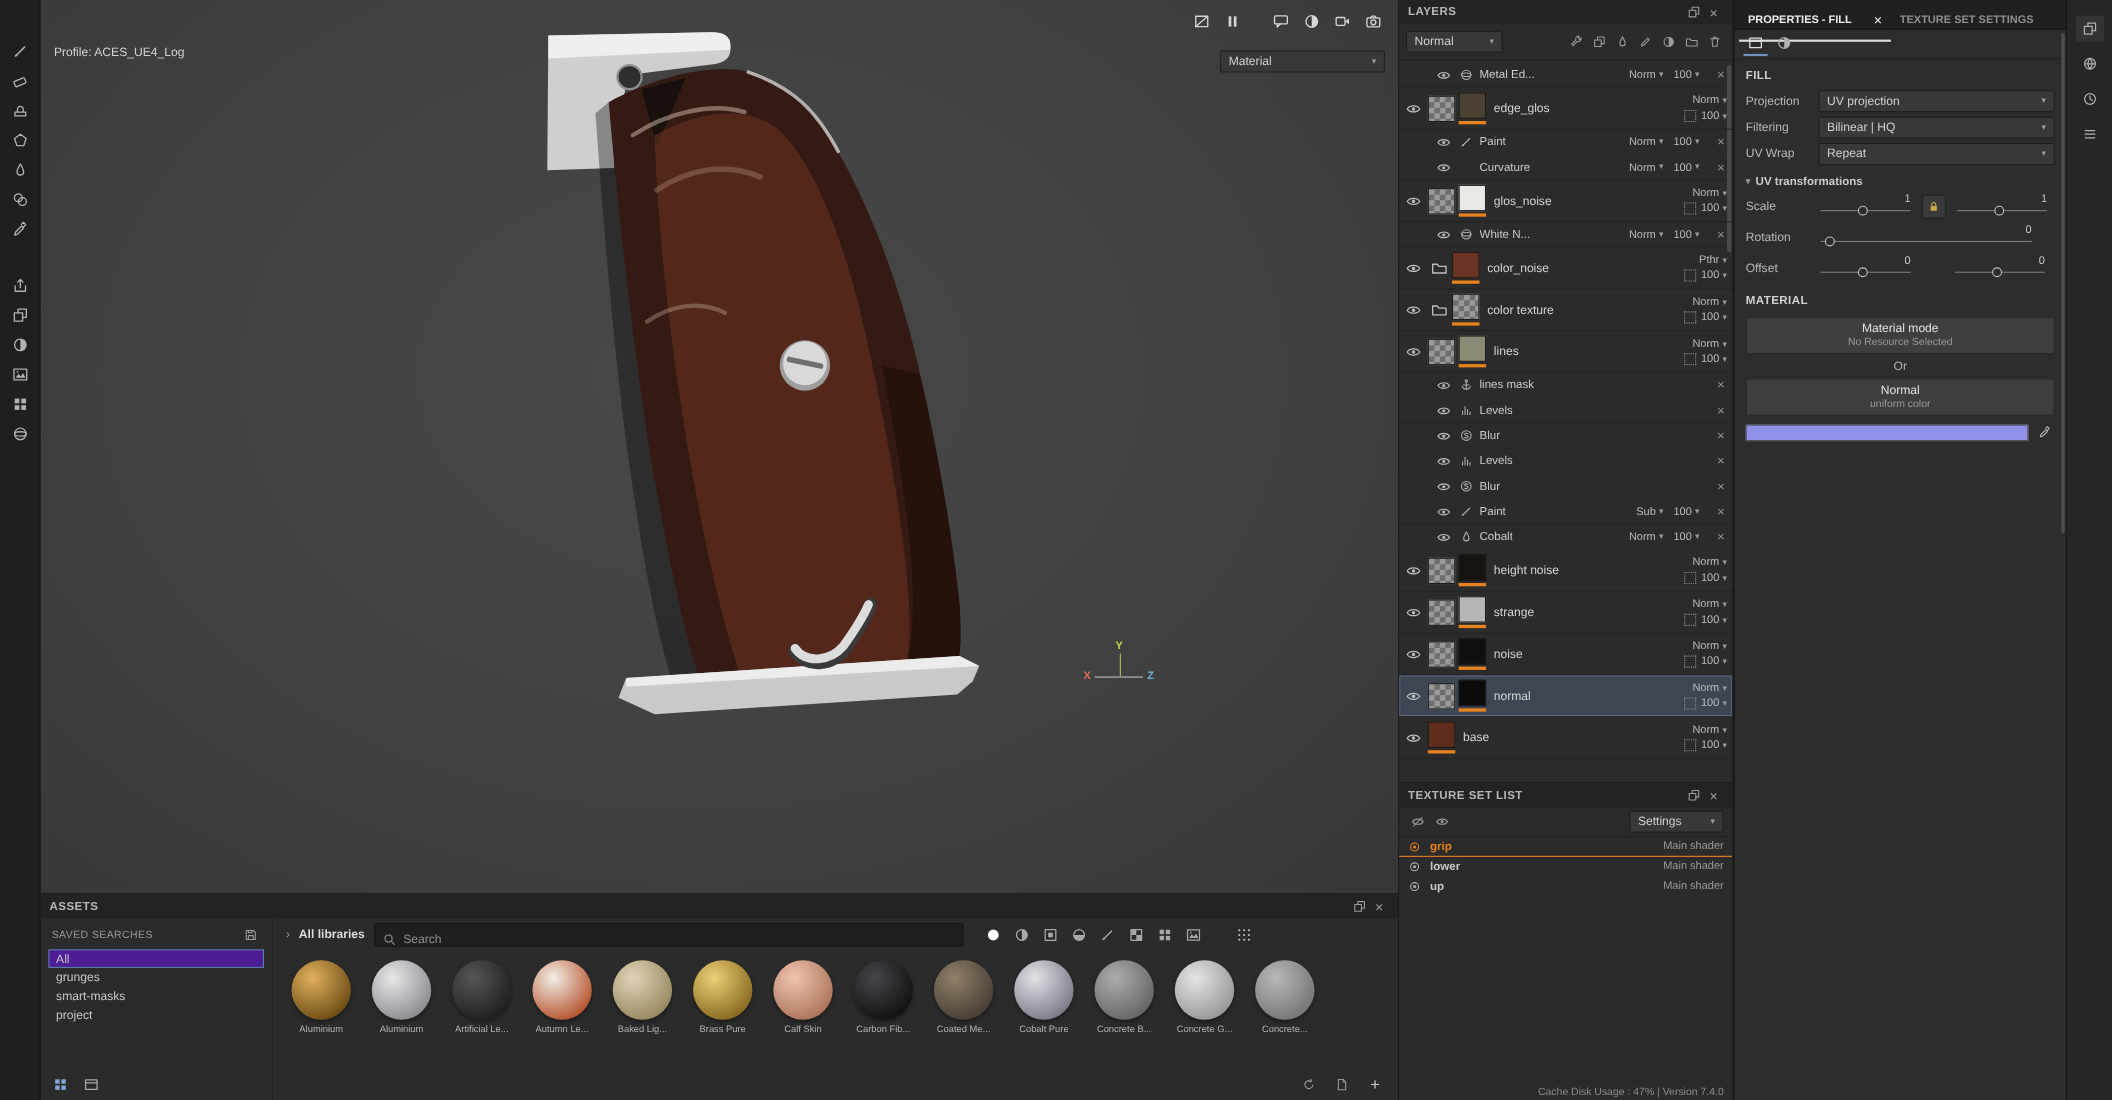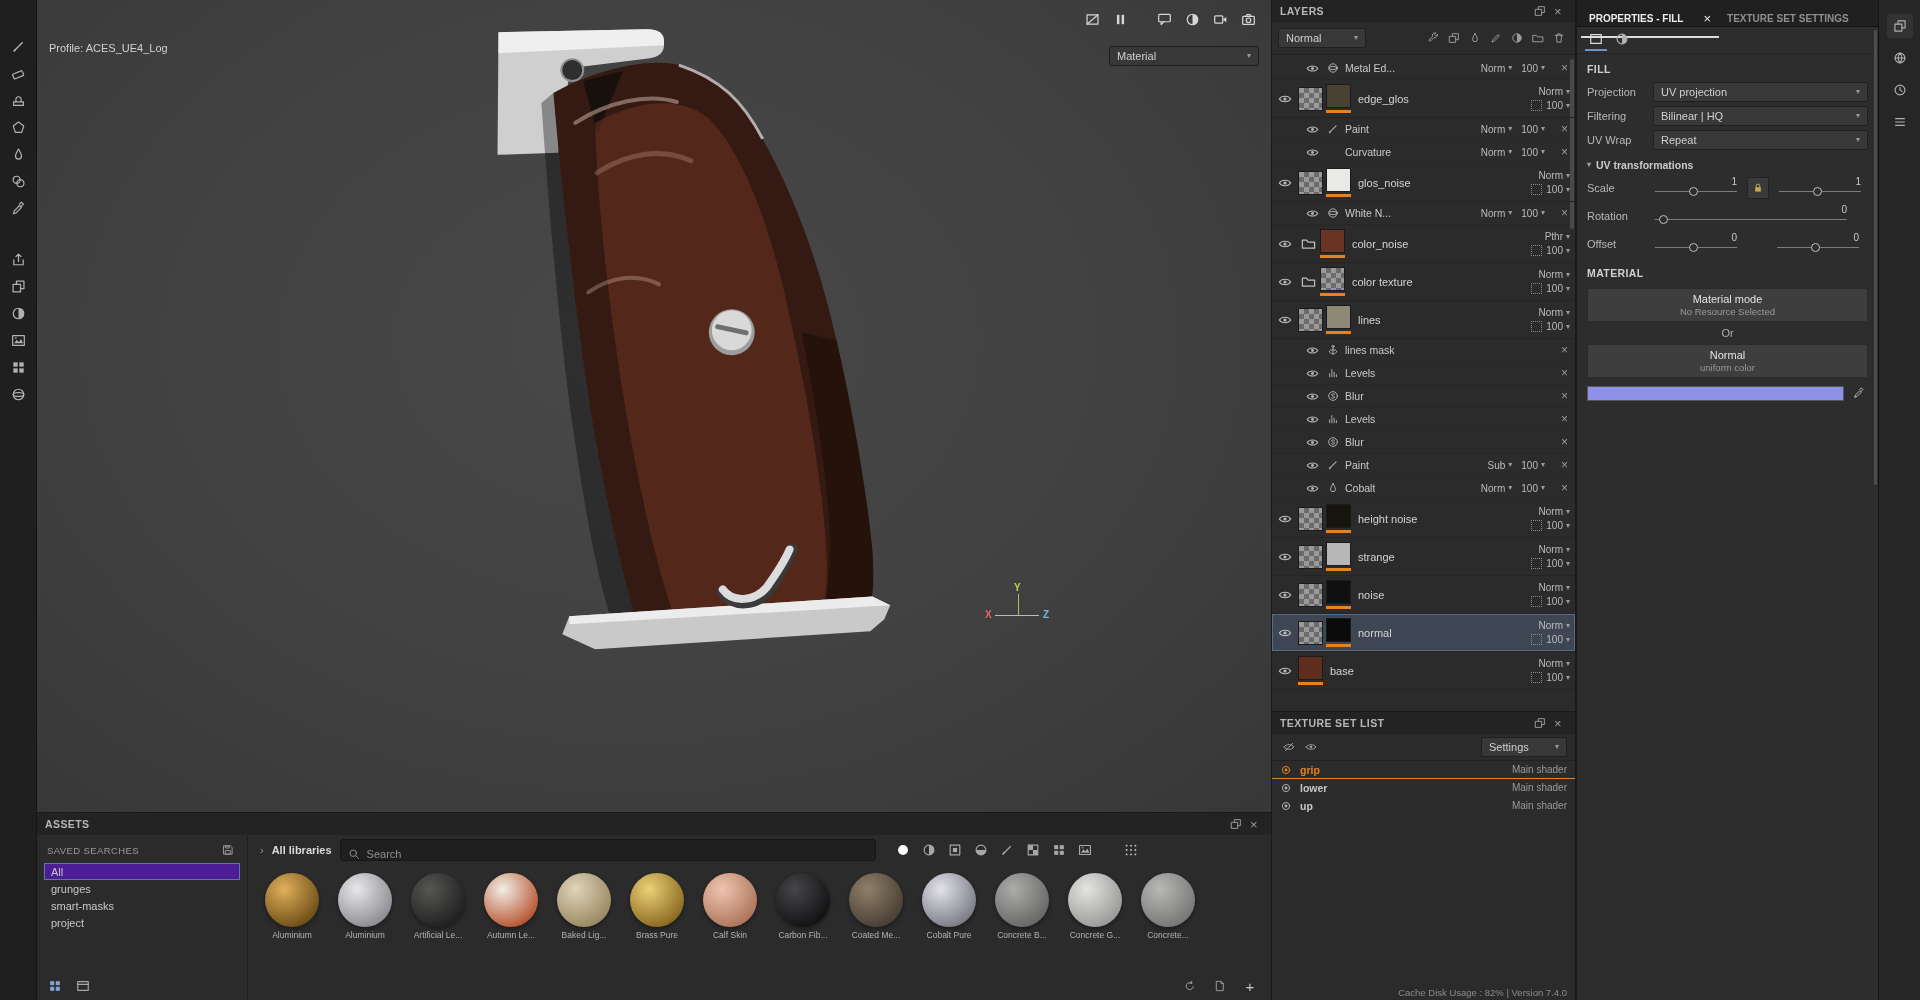--- a/index.html
+++ b/index.html
@@ -1149,21 +1149,21 @@
             <span class="ric">
               <svg viewBox="0 0 16 16">
                 <circle cx="8" cy="8" r="4.8" fill="none" stroke="currentColor" stroke-width="1.3" stroke-linecap="round" stroke-linejoin="round"></circle>
                 <circle cx="8" cy="8" r="1.9" fill="currentColor"></circle>
               </svg>
             </span>
             <span>up</span>
             <span class="shader">Main shader</span>
           </div>
         </div>
-      <div class="statusbar">Cache Disk Usage : 82% | Version 7.4.0</div>
+      <div class="statusbar">Cache Disk Usage : 47% | Version 7.4.0</div>
     </div>
   </div>
 
   <div class="props-col">
     <div class="ptabs">
       <div class="ptab act">
         <span>PROPERTIES - FILL</span>
         <span class="x">×</span>
       </div>
       <div class="ptab">

